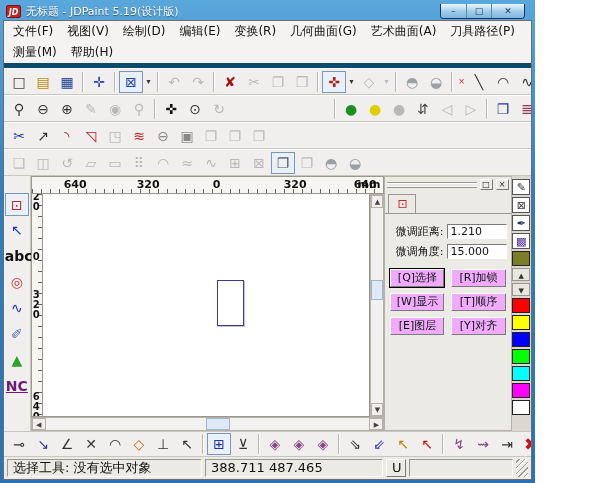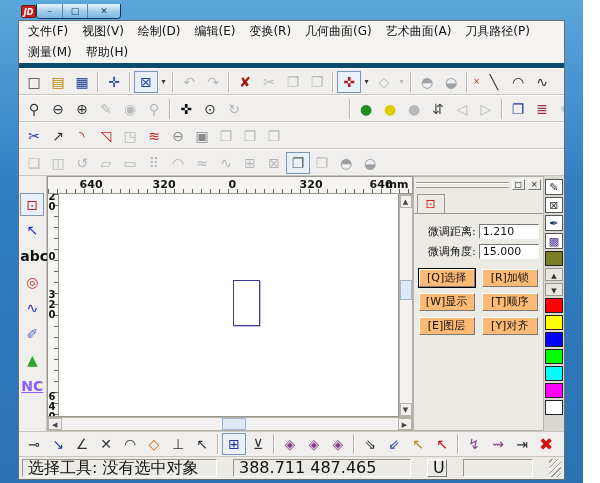--- a/index.html
+++ b/index.html
@@ -1,17 +1,17 @@
 <!DOCTYPE html>
 <html><head>
 <meta charset="utf-8">
 <style>
   *{box-sizing:border-box;margin:0;padding:0}
   html,body{width:600px;height:483px;overflow:hidden;font-family:"DejaVu Sans","Liberation Sans",sans-serif}
-  .window{width:583px;height:483px;background:linear-gradient(180deg,#5aa7dc,#2f7ec2 40%,#2a72b4);padding:0 18px 3px;display:flex;flex-direction:column}
+  .window{width:535px;height:483px;background:linear-gradient(180deg,#5aa7dc,#2f7ec2 40%,#2a72b4);padding:0 3px 3px;display:flex;flex-direction:column}
   
   .titlebar{height:20px;display:flex;align-items:center;padding:2px 1px 0 3px}
   .app-icon{width:15px;height:13px;background:#c32222;color:#fff;font:italic bold 8px/13px "DejaVu Sans",sans-serif;text-align:center;border-radius:2px;border:1px solid #7a1010}
   .title{color:#fff;font-size:11px;margin-left:5px;flex:1;text-shadow:0 1px 1px rgba(0,0,0,.5);white-space:nowrap}
   .win-controls{display:flex;height:15px;border:1px solid #17355e;border-top:none;border-radius:0 0 4px 4px;overflow:hidden;margin-right:6px}
   .win-btn{width:25px;text-align:center;font-size:9px;line-height:14px;color:#123a5e;background:linear-gradient(180deg,#eaf6fd,#9fcbe8 55%,#7fb5dc);border-left:1px solid #5d88ad}
   .win-btn:first-child{border-left:none}
   .win-btn.close{width:33px}
   
   .content{flex:1;background:#f0efed;border:1px solid #6d6d6d;display:flex;flex-direction:column;min-height:0}
@@ -54,44 +54,45 @@
   .rp-header{height:13px;display:flex;align-items:center;padding:2px 2px 0;gap:3px}
   .grip{flex:1;height:6px;border-top:1px solid #9a978f;border-bottom:1px solid #9a978f;background:linear-gradient(#fff 1px,transparent 1px,transparent 3px,#fff 4px)}
   .rp-btn-sm{width:13px;height:11px;font-size:8px;line-height:9px;text-align:center;background:#eceae4;border:1px solid;border-color:#fff #7a7a7a #7a7a7a #fff;color:#222}
   .rp-tabs{display:flex;border-bottom:1px solid #9a978f;padding:4px 3px 0;height:24px}
   .rp-tab{width:28px;border:1px solid #9a978f;border-bottom:none;background:#eceae4;text-align:center;font-size:12px;color:#cc2222;line-height:19px}
   .rp-fields{padding:10px 4px 2px;display:flex;flex-direction:column;gap:5px}
   .rp-field{display:flex;align-items:center;justify-content:flex-end;gap:3px}
   .rp-label{color:#111}
   .rp-input{width:60px;height:15px;background:#fff;border:1px solid;border-color:#7a7a7a #fff #fff #7a7a7a;font-size:11px;padding:0 3px;line-height:13px;color:#111}
   .rp-grid{display:grid;grid-template-columns:1fr 1fr;gap:6px 7px;padding:8px 5px 4px}
-  .rp-btn{height:18px;line-height:16px;text-align:center;background:#fdba74;border:1px solid;border-color:#fff #7a7a7a #7a7a7a #fff;font-size:11px;color:#111}
+  .rp-btn{height:18px;line-height:16px;text-align:center;background:#f0abfc;border:1px solid;border-color:#fff #7a7a7a #7a7a7a #fff;font-size:11px;color:#111}
   .rp-btn.primary{box-shadow:0 0 0 1px #000}
   .rp-body{flex:1;margin:4px 2px 2px;background:#eceae4}
   
   .strip{width:22px;display:flex;flex-direction:column;align-items:center;gap:2px;padding-top:3px}
   .strip .tb-btn{width:18px;height:16px;line-height:15px;background:#fff;border:1px solid #555;font-size:11px;color:#333}
   .strip .tb-btn.small{width:18px;height:13px;font-size:7px;background:#e8e6e0;border-color:#9a978f}
   .swatch{width:18px;height:15px;border:1px solid #222;flex:none}
   
   .bottombar{height:26px;border-top:1px solid #c9c6c0}
-  .statusbar{height:22px;display:flex;gap:16px;padding:2px 3px;background:#eceae4;font-size:16px;align-items:stretch}
+  .statusbar{height:22px;display:flex;gap:3px;padding:2px 3px;background:#eceae4;font-size:13px;align-items:stretch}
   .sb-cell{border:1px solid;border-color:#9a978f #fff #fff #9a978f;padding:0 5px;line-height:15px;color:#111;white-space:nowrap;overflow:hidden}
   .sb-tool{width:195px}
   .sb-coord{width:178px}
   .sb-u{width:20px;text-align:center;border-color:#fff #7a7a7a #7a7a7a #fff}
   .sb-rest{flex:1}
   .sb-grip{width:12px;background:repeating-linear-gradient(135deg,transparent 0 2px,#9a978f 2px 3px,#fff 3px 4px)}
 </style>
 </head>
 <body>
 
 <div class="window">
   <div class="titlebar">
     <div class="app-icon">JD</div>
+    <div class="title">无标题 - JDPaint 5.19(设计版)</div>
     <div class="win-controls">
       <div class="win-btn">–</div>
       <div class="win-btn">□</div>
       <div class="win-btn close">✕</div>
     </div>
   </div>
 
   <div class="content">
     <div class="menubar">
         <span class="menu-item">文件(F)</span>
@@ -196,21 +197,21 @@
 
     <div class="workspace">
       <div class="lefttools">
           <span class="tb-btn active" style="color: rgb(204, 34, 34);">⊡</span>
           <span class="tb-btn" style="color: rgb(34, 51, 204);">↖</span>
           <span class="tb-btn txt" style="color: rgb(17, 17, 17);">abc</span>
           <span class="tb-btn" style="color: rgb(204, 51, 51);">◎</span>
           <span class="tb-btn" style="color: rgb(34, 51, 204);">∿</span>
           <span class="tb-btn" style="color: rgb(85, 102, 204);">✐</span>
           <span class="tb-btn" style="color: rgb(42, 165, 42);">▲</span>
-          <span class="tb-btn txt" style="color: #8b5cf6; text-decoration: underline;">NC</span>
+          <span class="tb-btn txt" style="color: #701a75; text-decoration: underline;">NC</span>
         </div>
 
       <div class="canvas-col">
         <div class="h-ruler">
           <span class="hr-l hr-0">640</span>
           <span class="hr-l hr-1">320</span>
           <span class="hr-l hr-2">0</span>
           <span class="hr-l hr-3">320</span>
           <span class="hr-l hr-4">640</span>
           <span class="hr-unit">mm</span>

